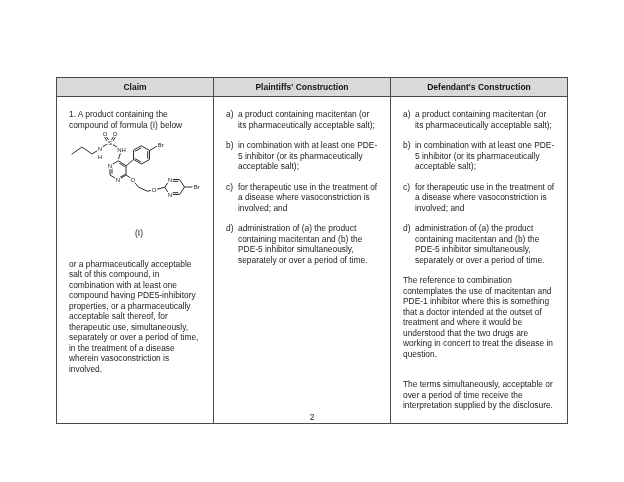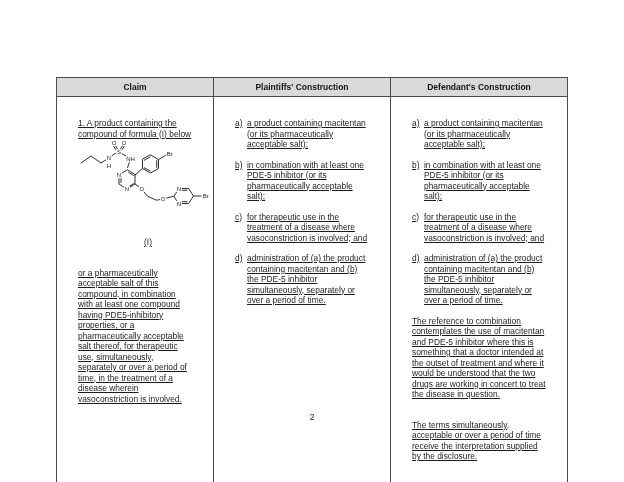--- a/index.html
+++ b/index.html
@@ -24,26 +24,25 @@
     background:#d9d9d9;
     font-size:8.5px;
     font-weight:bold;
     height:16px;
     text-align:center;
     padding:1px 2px;
     color:#141414;
   }
   .claims-table td {
     vertical-align:top;
-    padding:21px;
+    padding:12px;
     font-size:8.4px;
     line-height:10.5px;
     height:272px;
     background:#ffffff;
-    text-decoration:underline;
   }
   .col-claim { width:157px; }
   .col-plain { width:177px; }
   .col-def   { width:177px; }
 
   .cell-para { margin:0 0 10px 0; }
   .cell-para:last-child { margin-bottom:0;margin-top:20px; }
 
   .item { display:flex; margin:0 0 10px 0; }
   .item-label { flex:none; width:12px; }
@@ -199,21 +198,21 @@
             <span class="item-text">in combination with at least one PDE-5 inhibitor (or its pharmaceutically acceptable salt);</span>
           </div>
           <div class="item">
             <span class="item-label">c)</span>
             <span class="item-text">for therapeutic use in the treatment of a disease where vasoconstriction is involved; and</span>
           </div>
           <div class="item">
             <span class="item-label">d)</span>
             <span class="item-text">administration of (a) the product containing macitentan and (b) the PDE-5 inhibitor simultaneously, separately or over a period of time.</span>
           </div>
-          <p class="cell-para">The reference to combination contemplates the use of macitentan and PDE-5 inhibitor where this is something that a doctor intended at the outset of treatment and where it would be understood that the two drugs are working in concert to treat the disease in question.</p>
+          <p class="cell-para">The reference to combination contemplates the use of macitentan and PDE-1 inhibitor where this is something that a doctor intended at the outset of treatment and where it would be understood that the two drugs are working in concert to treat the disease in question.</p>
           <p class="cell-para">The terms simultaneously, acceptable or over a period of time receive the interpretation supplied by the disclosure.</p>
         </td>
 
       </tr>
     </tbody>
   </table>
 
   <div class="page-number">2</div>
 
 </div>

